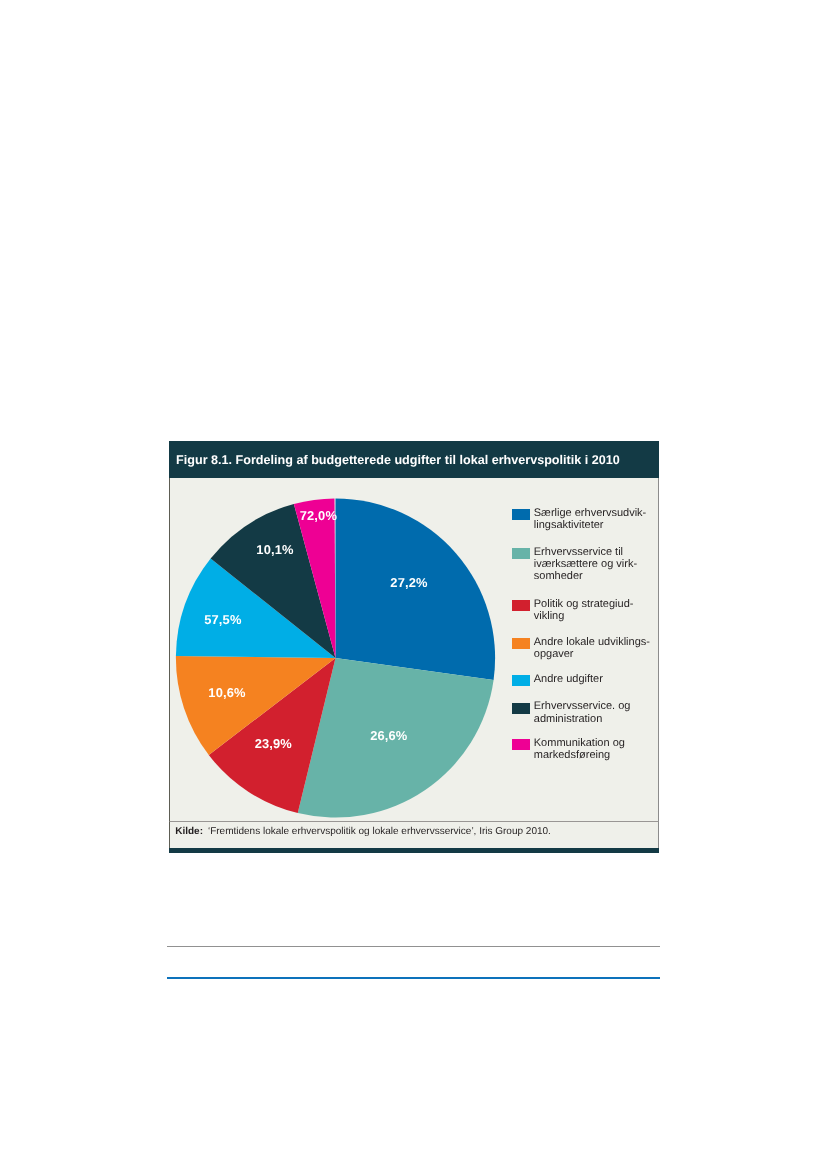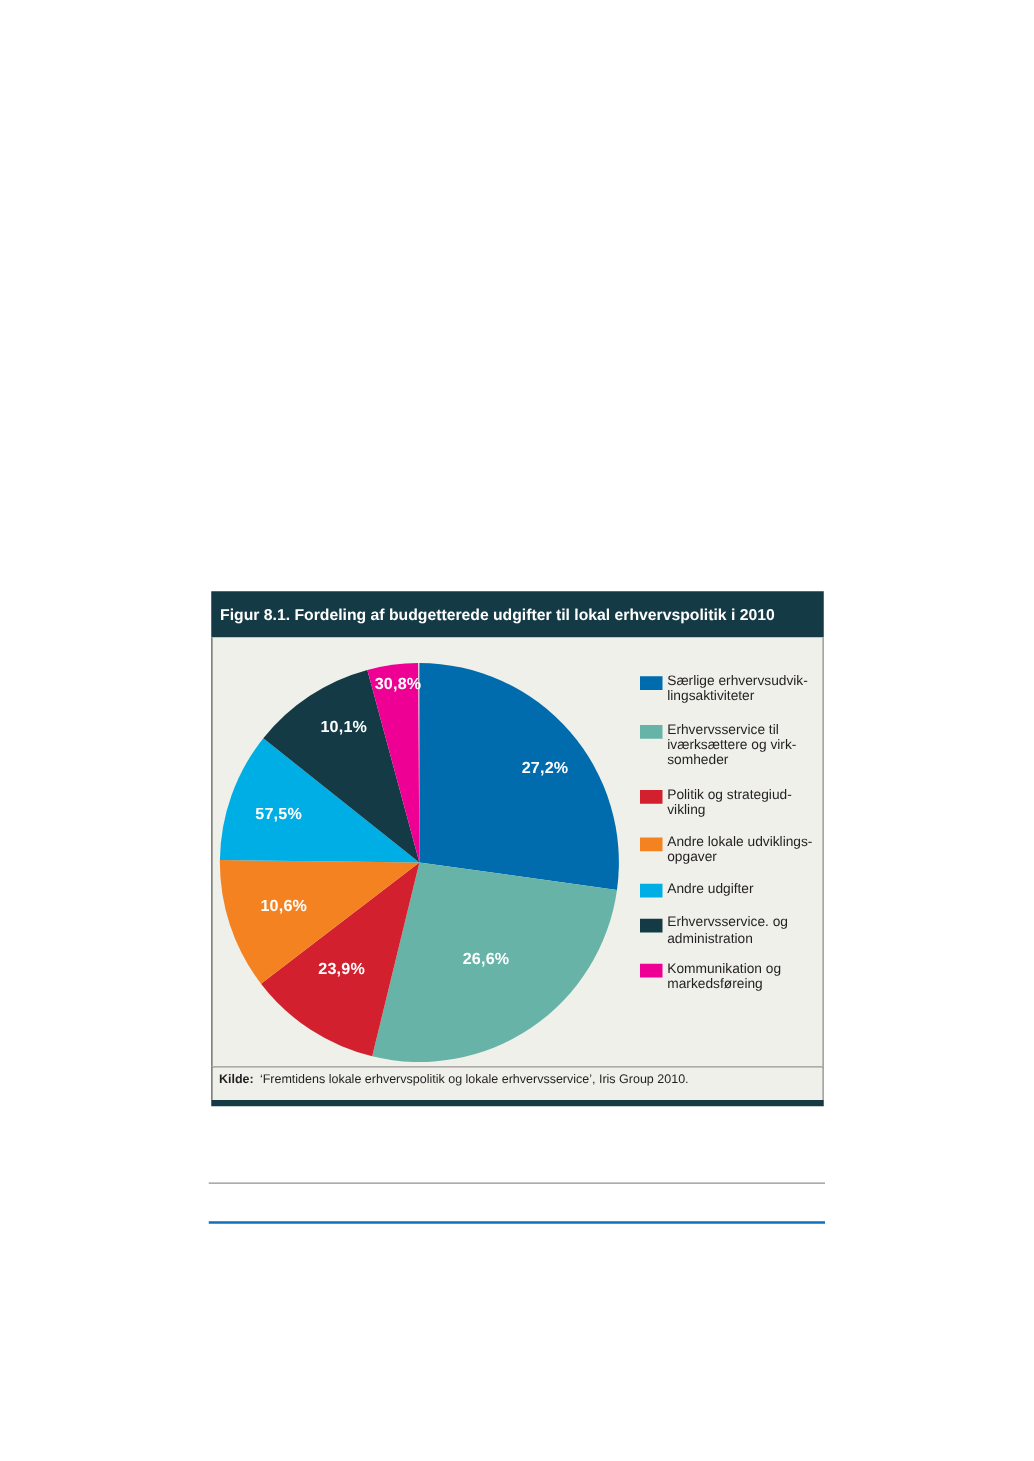--- a/index.html
+++ b/index.html
@@ -1,21 +1,21 @@
 <!DOCTYPE html>
 <html><head>
 <meta charset="utf-8">
 <style>
   html,body{margin:0;padding:0;background:#ffffff;}
   body{width:827px;height:1169px;position:relative;
        font-family:"Liberation Sans",sans-serif;
        -webkit-font-smoothing:antialiased;text-rendering:geometricPrecision;}
   .page{position:absolute;left:0;top:0;width:827px;height:1169px;background:#ffffff;overflow:hidden;}
 
-  .figure-box{position:absolute;left:169px;top:441px;width:553px;height:412px;margin-top:32px;}
+  .figure-box{position:absolute;left:169px;top:441px;width:553px;height:412px;}
 
   .fig-header{position:absolute;left:0;top:0;width:490px;height:37px;background:#133a45;}
   .fig-title{position:absolute;left:7.1px;top:12.7px;font-size:12.6px;font-weight:bold;
              color:#ffffff;letter-spacing:0px;white-space:nowrap;line-height:13px;}
 
   .fig-body{position:absolute;left:0;top:37px;width:490px;height:343px;
             background:#eff0ea;box-sizing:border-box;
             border-left:1px solid #5d5d53;border-right:1px solid #8c8c8c;overflow:hidden;}
 
   .pie-svg{position:absolute;left:0;top:0;}
@@ -57,27 +57,27 @@
             <path d="M165.5,180 L165.50,20.40 A159.6,159.6 0 0 1 323.58,201.99 Z" fill="#006bad"></path>
             <path d="M165.5,180 L323.58,201.99 A159.6,159.6 0 0 1 127.75,335.07 Z" fill="#67b3a8"></path>
             <path d="M165.5,180 L127.75,335.07 A159.6,159.6 0 0 1 38.78,277.03 Z" fill="#d2202e"></path>
             <path d="M165.5,180 L38.78,277.03 A159.6,159.6 0 0 1 5.91,177.99 Z" fill="#f58220"></path>
             <path d="M165.5,180 L5.91,177.99 A159.6,159.6 0 0 1 40.63,80.60 Z" fill="#00aee6"></path>
             <path d="M165.5,180 L40.63,80.60 A159.6,159.6 0 0 1 123.87,25.93 Z" fill="#133a45"></path>
             <path d="M165.5,180 L123.87,25.93 A159.6,159.6 0 0 1 164.50,20.40 Z" fill="#ee0094"></path>
           </g>
       </svg>
       <div id="pct-labels">
-          <div class="pct" style="left: 266px; top: 103.9px;">27,2%</div>
+          <div class="pct" style="left: 239px; top: 103.9px;">27,2%</div>
           <div class="pct" style="left: 218.8px; top: 257.3px;">26,6%</div>
           <div class="pct" style="left: 103.3px; top: 264.8px;">23,9%</div>
           <div class="pct" style="left: 57px; top: 214.3px;">10,6%</div>
           <div class="pct" style="left: 52.9px; top: 140.8px;">57,5%</div>
           <div class="pct" style="left: 105px; top: 70.5px;">10,1%</div>
-          <div class="pct" style="left: 148.4px; top: 36.9px;">30,8%</div>
+          <div class="pct" style="left: 148.4px; top: 36.9px;">72,0%</div>
         </div>
       <div class="legend" id="legend">
           <div class="legend-item" style="top: 31.7px;">
             <div class="legend-swatch" style="background: rgb(0, 107, 173);"></div>
             <div class="legend-text"><span>Særlige erhvervsudvik-</span><br><span>lingsaktiviteter</span></div>
           </div>
           <div class="legend-item" style="top: 70.6px;">
             <div class="legend-swatch" style="background: rgb(103, 179, 168);"></div>
             <div class="legend-text"><span>Erhvervsservice til</span><br><span>iværksættere og virk-</span><br><span>somheder</span></div>
           </div>

